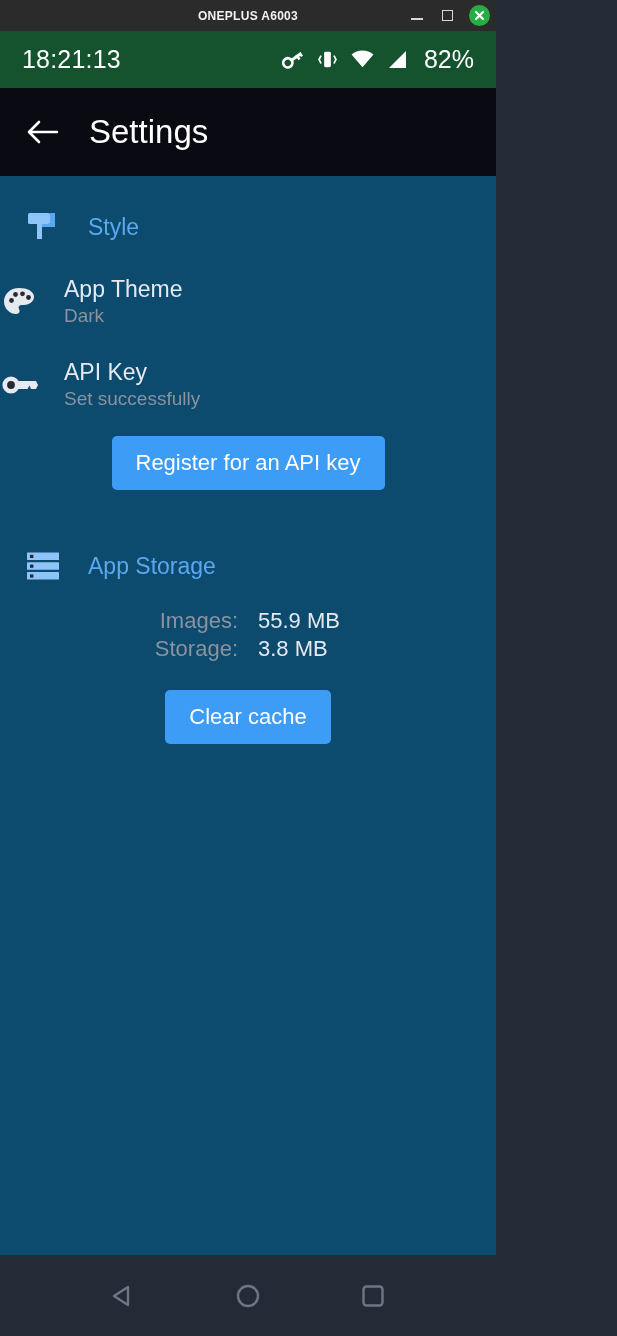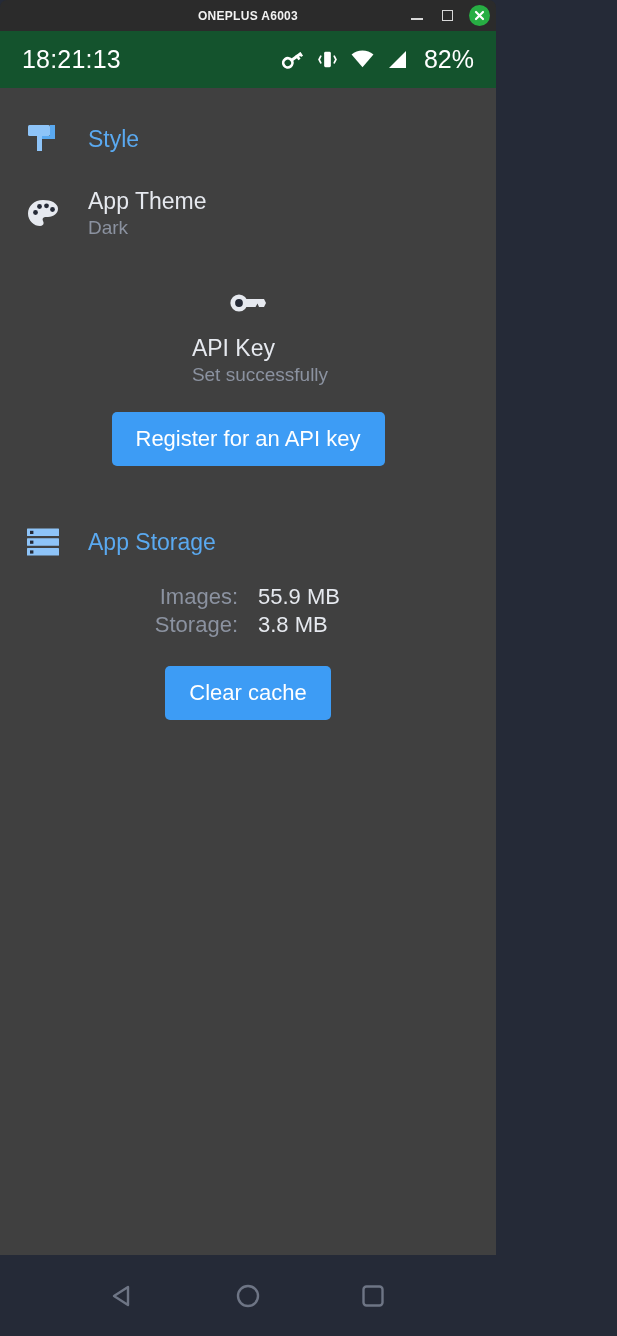--- a/index.html
+++ b/index.html
@@ -117,21 +117,21 @@
   }
   .appbar-title {
     font-size: 33px;
     color: #ffffff;
     font-weight: normal;
   }
 
   
   .content {
     flex: 1 1 auto;
-    background: #404040;
+    background: #0c4a6e;
     position: relative;
     overflow: hidden;
   }
 
   .section {
     display: flex;
     align-items: center;
     gap: 0;
     padding-left: 24px;
   }
@@ -143,21 +143,20 @@
     justify-content: flex-start;
   }
   .section-title {
     font-size: 23px;
     color: #5aa9f0;
   }
 
   .row {
     display: flex;
     align-items: center;
-    padding-left: 24px;
   }
   .row-text {
     display: flex;
     flex-direction: column;
     gap: 2px;
   }
   .row-title {
     font-size: 23px;
     color: #e6e9ef;
   }
@@ -270,20 +269,26 @@
         <path d="M12 19.5 L1.5 7.2 A16 16 0 0 1 22.5 7.2 Z" fill="#ffffff"></path>
       </svg>
 
       <svg width="24" height="24" viewBox="0 0 24 24">
         <path d="M20 3 L20 20 L3 20 Z" fill="#ffffff"></path>
       </svg>
       <span class="battery-pct">82%</span>
     </div>
   </div>
 
+  <div class="appbar">
+    <svg width="34" height="30" viewBox="0 0 34 30">
+      <path d="M31 15 L3 15 M13 5 L3 15 L13 25" fill="none" stroke="#ffffff" stroke-width="2.6" stroke-linecap="round" stroke-linejoin="round"></path>
+    </svg>
+    <span class="appbar-title">Settings</span>
+  </div>
 
   <div class="content">
 
     <div class="section" style="margin-top:32px;">
       <div class="icon-col">
         <svg width="38" height="38" viewBox="0 0 38 38">
           <rect x="4" y="5" width="22" height="11" rx="1.5" fill="#8ec4f8"></rect>
           <path d="M26 5 L31 5 L31 19 L18 19 L18 31 L13 31 L13 16 L26 16 Z" fill="#5aa9f0"></path>
           <rect x="13" y="16" width="5" height="15" fill="#8ec4f8"></rect>
         </svg>
@@ -301,21 +306,21 @@
           <circle cx="28.5" cy="14.5" r="2.4" fill="#252a37"></circle>
         </svg>
       </div>
       <div class="row-text">
         <span class="row-title">App Theme</span>
         <span class="row-sub">Dark</span>
       </div>
     </div>
 
 
-    <div class="row" style="margin-top:32px;flex-direction:column;">
+    <div class="row" style="margin-top:32px;">
       <div class="icon-col">
         <svg width="42" height="34" viewBox="0 0 42 34">
           <circle cx="11" cy="17" r="8.6" fill="#e6e9ef"></circle>
           <circle cx="11" cy="17" r="3.9" fill="#252a37"></circle>
           <path d="M18 13 L36 13 L38 17 L36 21 L31 21 L29.5 17.6 L27.5 21 L18 21 Z" fill="#e6e9ef"></path>
         </svg>
       </div>
       <div class="row-text">
         <span class="row-title">API Key</span>
         <span class="row-sub">Set successfully</span>

